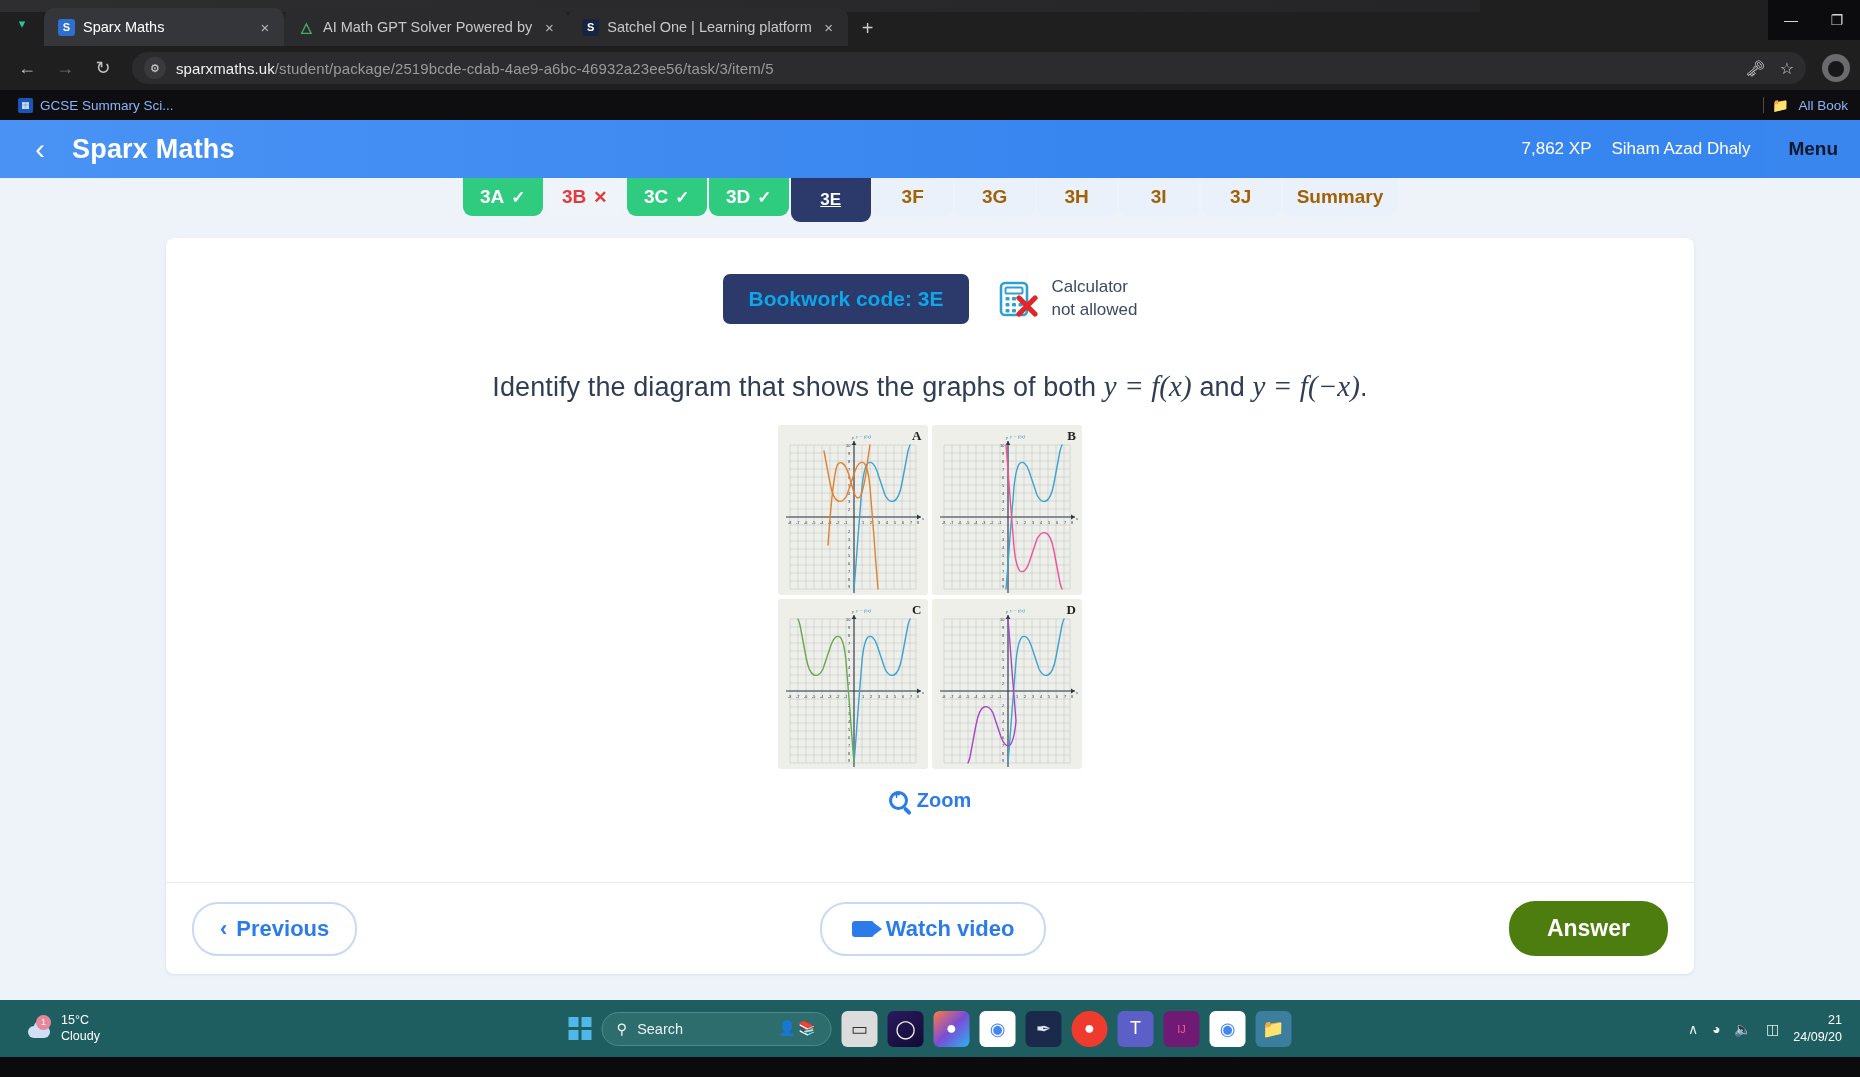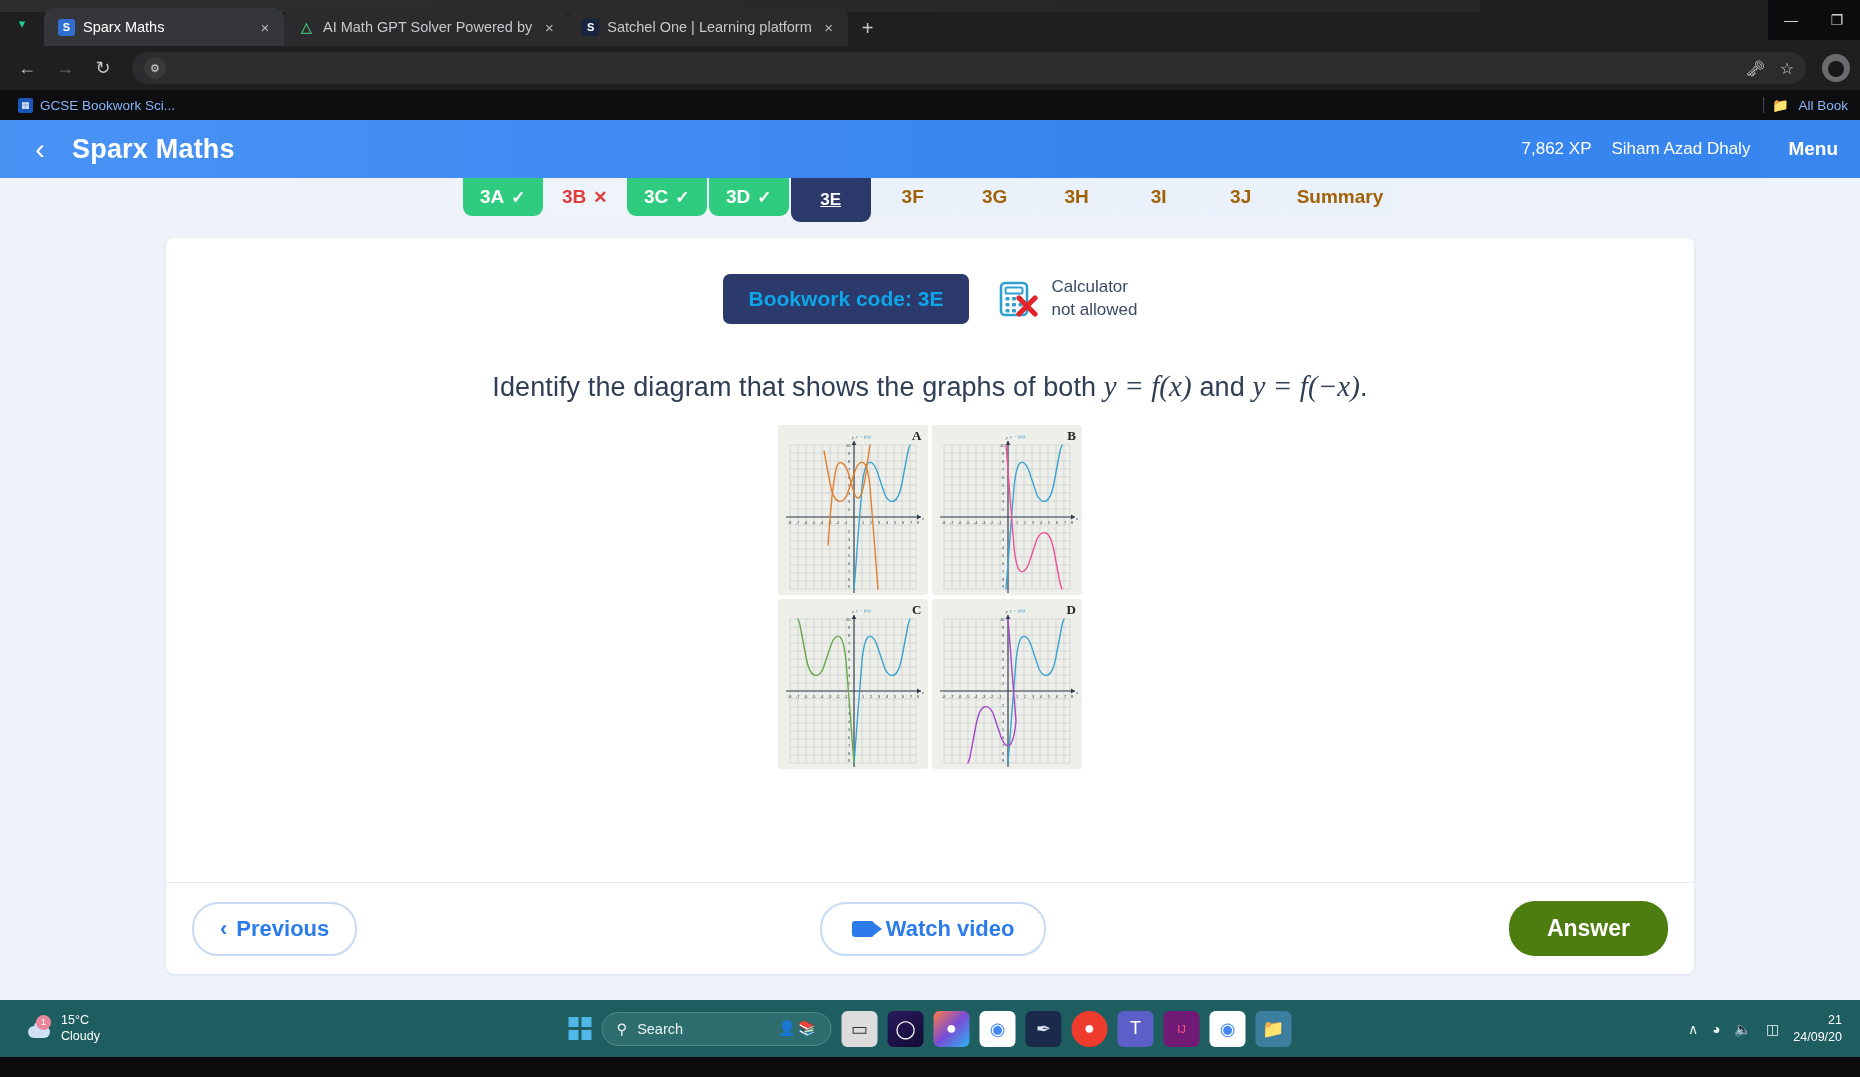--- a/index.html
+++ b/index.html
@@ -90,21 +90,21 @@
     height: 58px; background: #3d8bf2;
     display: flex; align-items: center; padding: 0 0 0 18px;
     background: linear-gradient(90deg,#4a93f5 0%, #3785ef 60%, #3785ef 100%);
   }
   .back-chevron { color: #ffffff; font-size: 29px; font-weight: 300;
     width: 44px; display:flex; align-items:center; justify-content:center;}
   .brand { color:#fff; font-size: 27px; font-weight: 700; letter-spacing: .2px; margin-left: 10px;}
   .header-right { margin-left:auto; display:flex; align-items:center; height:100%; }
   .xp { color:#fff; font-size: 17px; margin-right: 20px; }
   .username { color:#fff; font-size: 17px; margin-right: 16px; }
-  .menu-btn { background:#3a86ef; color:#ffffff; font-size:19px; font-weight:700;
+  .menu-btn { background:#3a86ef; color:#0f172a; font-size:19px; font-weight:700;
     height:100%; display:flex; align-items:center; padding: 0 22px; }
 
   .tabs-row { display:flex; justify-content:center; align-items:flex-start;
     padding-top: 0; height: 46px; background:#eef3fa; }
   .qtab {
     min-width: 80px; height: 38px; border-radius: 0 0 9px 9px;
     display:flex; align-items:center; justify-content:center; gap:7px;
     font-size: 19px; font-weight:700; margin: 0 1px; padding: 0 14px;
     background:#eaf1fb; color:#a16207;
   }
@@ -226,32 +226,33 @@
   </div>
 </div>
 
 <div class="browser-toolbar">
   <div class="nav-btn">←</div>
   <div class="nav-btn dim">→</div>
   <div class="nav-btn">↻</div>
 
   <div class="omnibox">
     <span class="omni-icon">⚙</span>
+    <span class="omni-url"><span>sparxmaths.uk</span><span class="path">/student/package/2519bcde-cdab-4ae9-a6bc-46932a23ee56/task/3/item/5</span></span>
     <span class="omni-right">
       <span>🗝</span>
       <span>☆</span>
     </span>
   </div>
   <div class="avatar-circle"></div>
 </div>
 
 <div class="bookmarks-bar">
   <div class="bm-item">
     <span class="bm-fav">▦</span>
-    <span>GCSE Bookwork Sci...</span>
+    <span>GCSE Summary Sci...</span>
   </div>
   <div class="bm-right">
     <span class="bm-sep"></span>
     <span>📁</span>
     <span>All Book</span>
   </div>
 </div>
 
 <div class="page">
 
@@ -547,20 +548,24 @@
             <path d="M76 164 Q78 140 80 112 Q82 88 84 62 Q86 42 90 38 Q95 35 99 46 Q103 58 107 70 Q111 78 116 76 Q121 74 124 58 Q127 42 130 26 Q131 22 132 20" stroke="#3aa3cf" stroke-width="1.4" fill="none" stroke-linecap="round"></path>
             <path d="M76 20 Q78 44 80 72 Q82 96 84 122 Q82 142 78 146 Q73 149 69 138 Q65 126 61 114 Q57 106 52 108 Q47 110 44 126 Q41 142 38 158 Q37 162 36 164" stroke="#a247c9" stroke-width="1.4" fill="none" stroke-linecap="round"></path>
             <text x="78" y="13" font-size="5" fill="#2f93c9" font-family="Liberation Serif, serif" font-style="italic">y = f(x)</text>
           </svg>
           <div class="gletter">D</div>
         </div>
 
       </div>
     </div>
 
+    <div class="zoom-link">
+      <span class="zoom-mag"></span>
+      <span>Zoom</span>
+    </div>
 
     <div class="card-footer">
       <div class="btn-prev">
         <span>‹</span>
         <span>Previous</span>
       </div>
       <div class="btn-watch">
         <span class="vid-icon"></span>
         <span>Watch video</span>
       </div>

